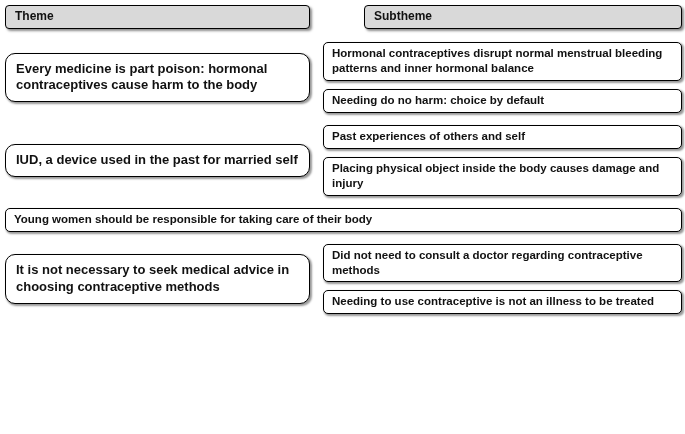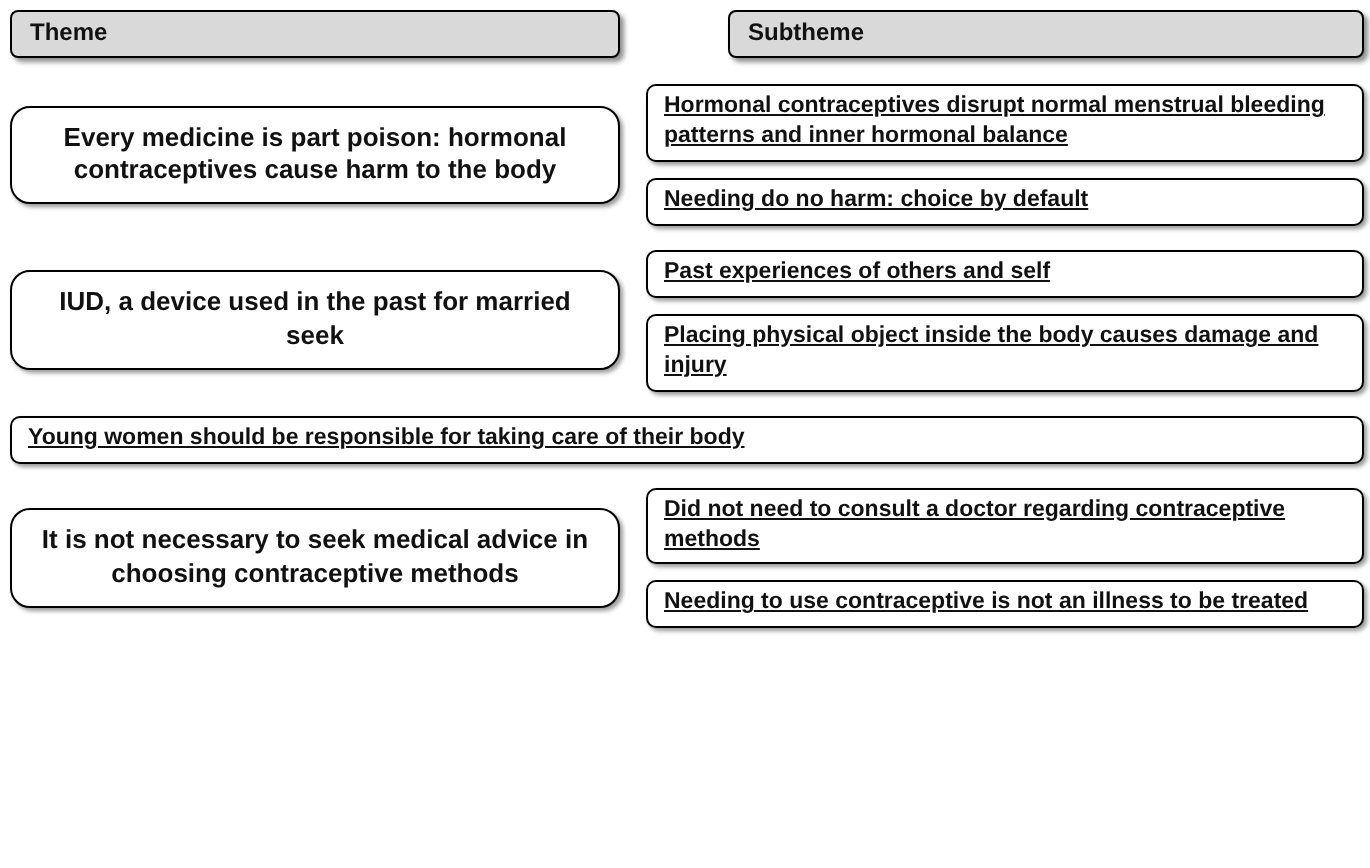--- a/index.html
+++ b/index.html
@@ -43,37 +43,35 @@
   .theme-box {
     width: 305px;
     flex-shrink: 0;
     background: #ffffff;
     border: 1.6px solid #000000;
     border-radius: 10px;
     padding: 7px 10px;
     font-size: 13px;
     line-height: 1.3;
     box-shadow: 1.5px 1.5px 2px rgba(0,0,0,0.4);
-    text-align: center;
   }
   .sub-col {
     flex: 1;
     display: flex;
     flex-direction: column;
     gap: 8px;
   }
   .sub-box {
     background: #ffffff;
     border: 1.4px solid #000000;
     border-radius: 5px;
     padding: 3px 8px 4px 8px;
     font-size: 11.5px;
     line-height: 1.3;
     box-shadow: 1.5px 1.5px 2px rgba(0,0,0,0.4);
-    text-decoration: underline;
   }
 </style>
 </head>
 <body>
 
 <div class="diagram">
 
   <div class="header-row">
     <div class="header-box header-theme">Theme</div>
     <div class="header-box header-subtheme">Subtheme</div>
@@ -81,21 +79,21 @@
 
   <div class="row">
     <div class="theme-box">Every medicine is part poison: hormonal contraceptives cause harm to the body</div>
     <div class="sub-col">
       <div class="sub-box">Hormonal contraceptives disrupt normal menstrual bleeding patterns and inner hormonal balance</div>
       <div class="sub-box">Needing do no harm: choice by default</div>
     </div>
   </div>
 
   <div class="row">
-    <div class="theme-box">IUD, a device used in the past for married seek</div>
+    <div class="theme-box">IUD, a device used in the past for married self</div>
     <div class="sub-col">
       <div class="sub-box">Past experiences of others and self</div>
       <div class="sub-box">Placing physical object inside the body causes damage and injury</div>
     </div>
   </div>
 
   <div class="row">
     <div class="sub-col">
       <div class="sub-box">Young women should be responsible for taking care of their body</div>
     </div>

